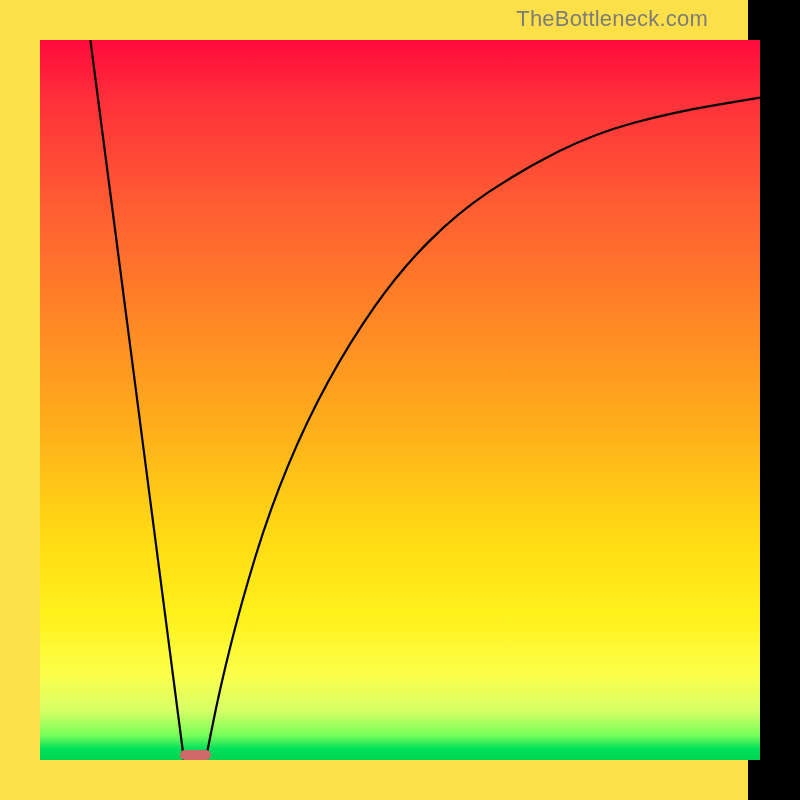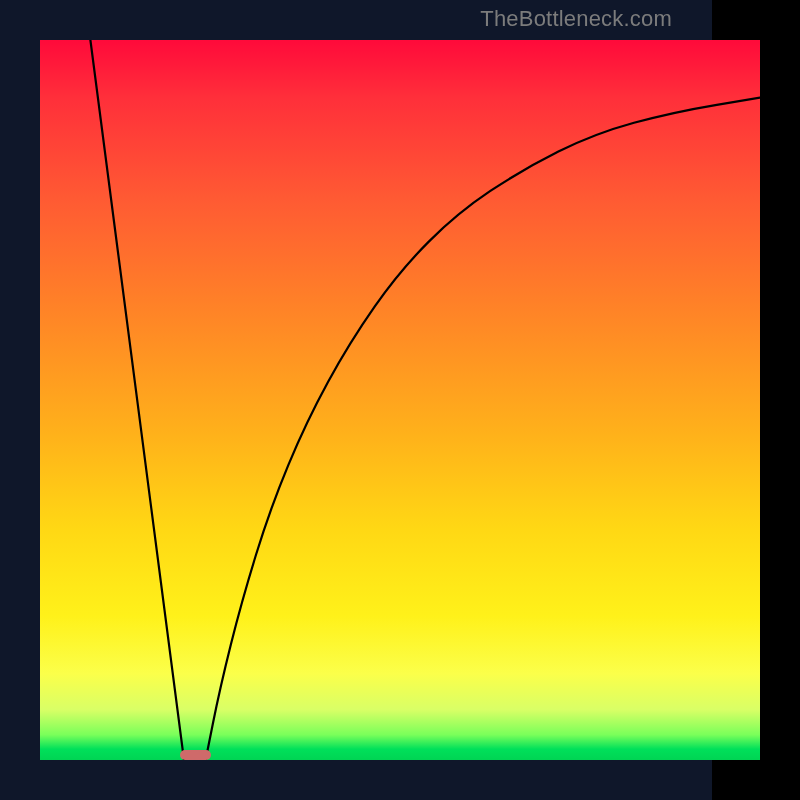--- a/index.html
+++ b/index.html
@@ -8,21 +8,22 @@
     width: 800px;
     height: 800px;
     background: #000;
     overflow: hidden;
     font-family: Arial, Helvetica, sans-serif;
   }
   .frame {
     position: relative;
     width: 712px;
     height: 800px;
-    background: #0f172a;
+    background: #fde047;
+    padding-left: 36px;
   }
   .plot-area {
     position: absolute;
     left: 40px;
     top: 40px;
     width: 720px;
     height: 720px;
     
     background: linear-gradient(
       to bottom,

